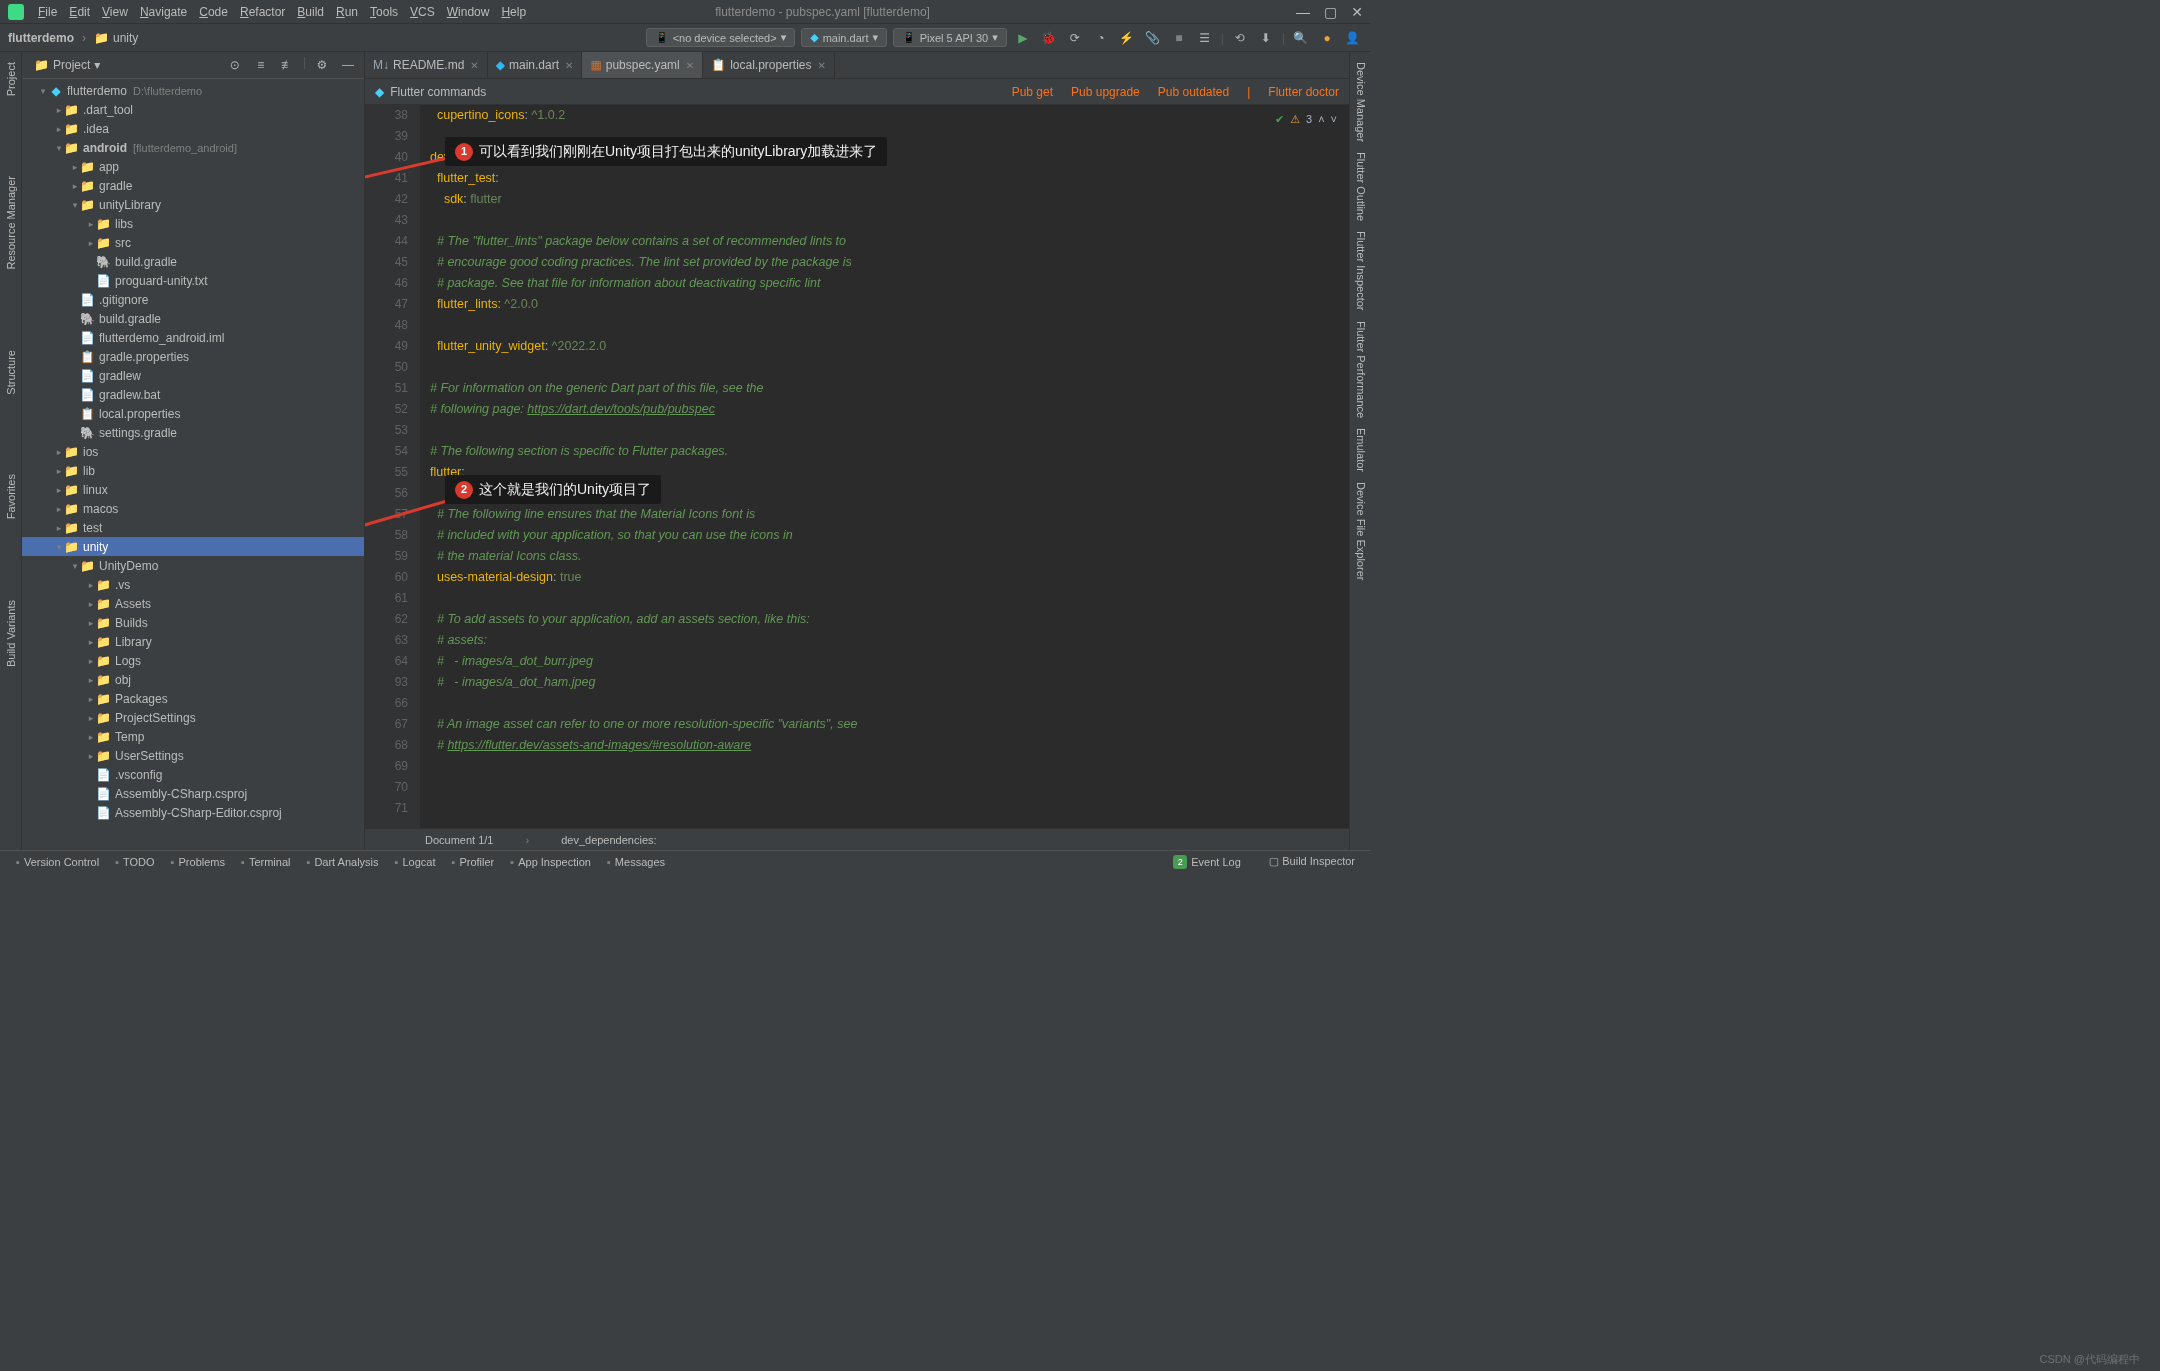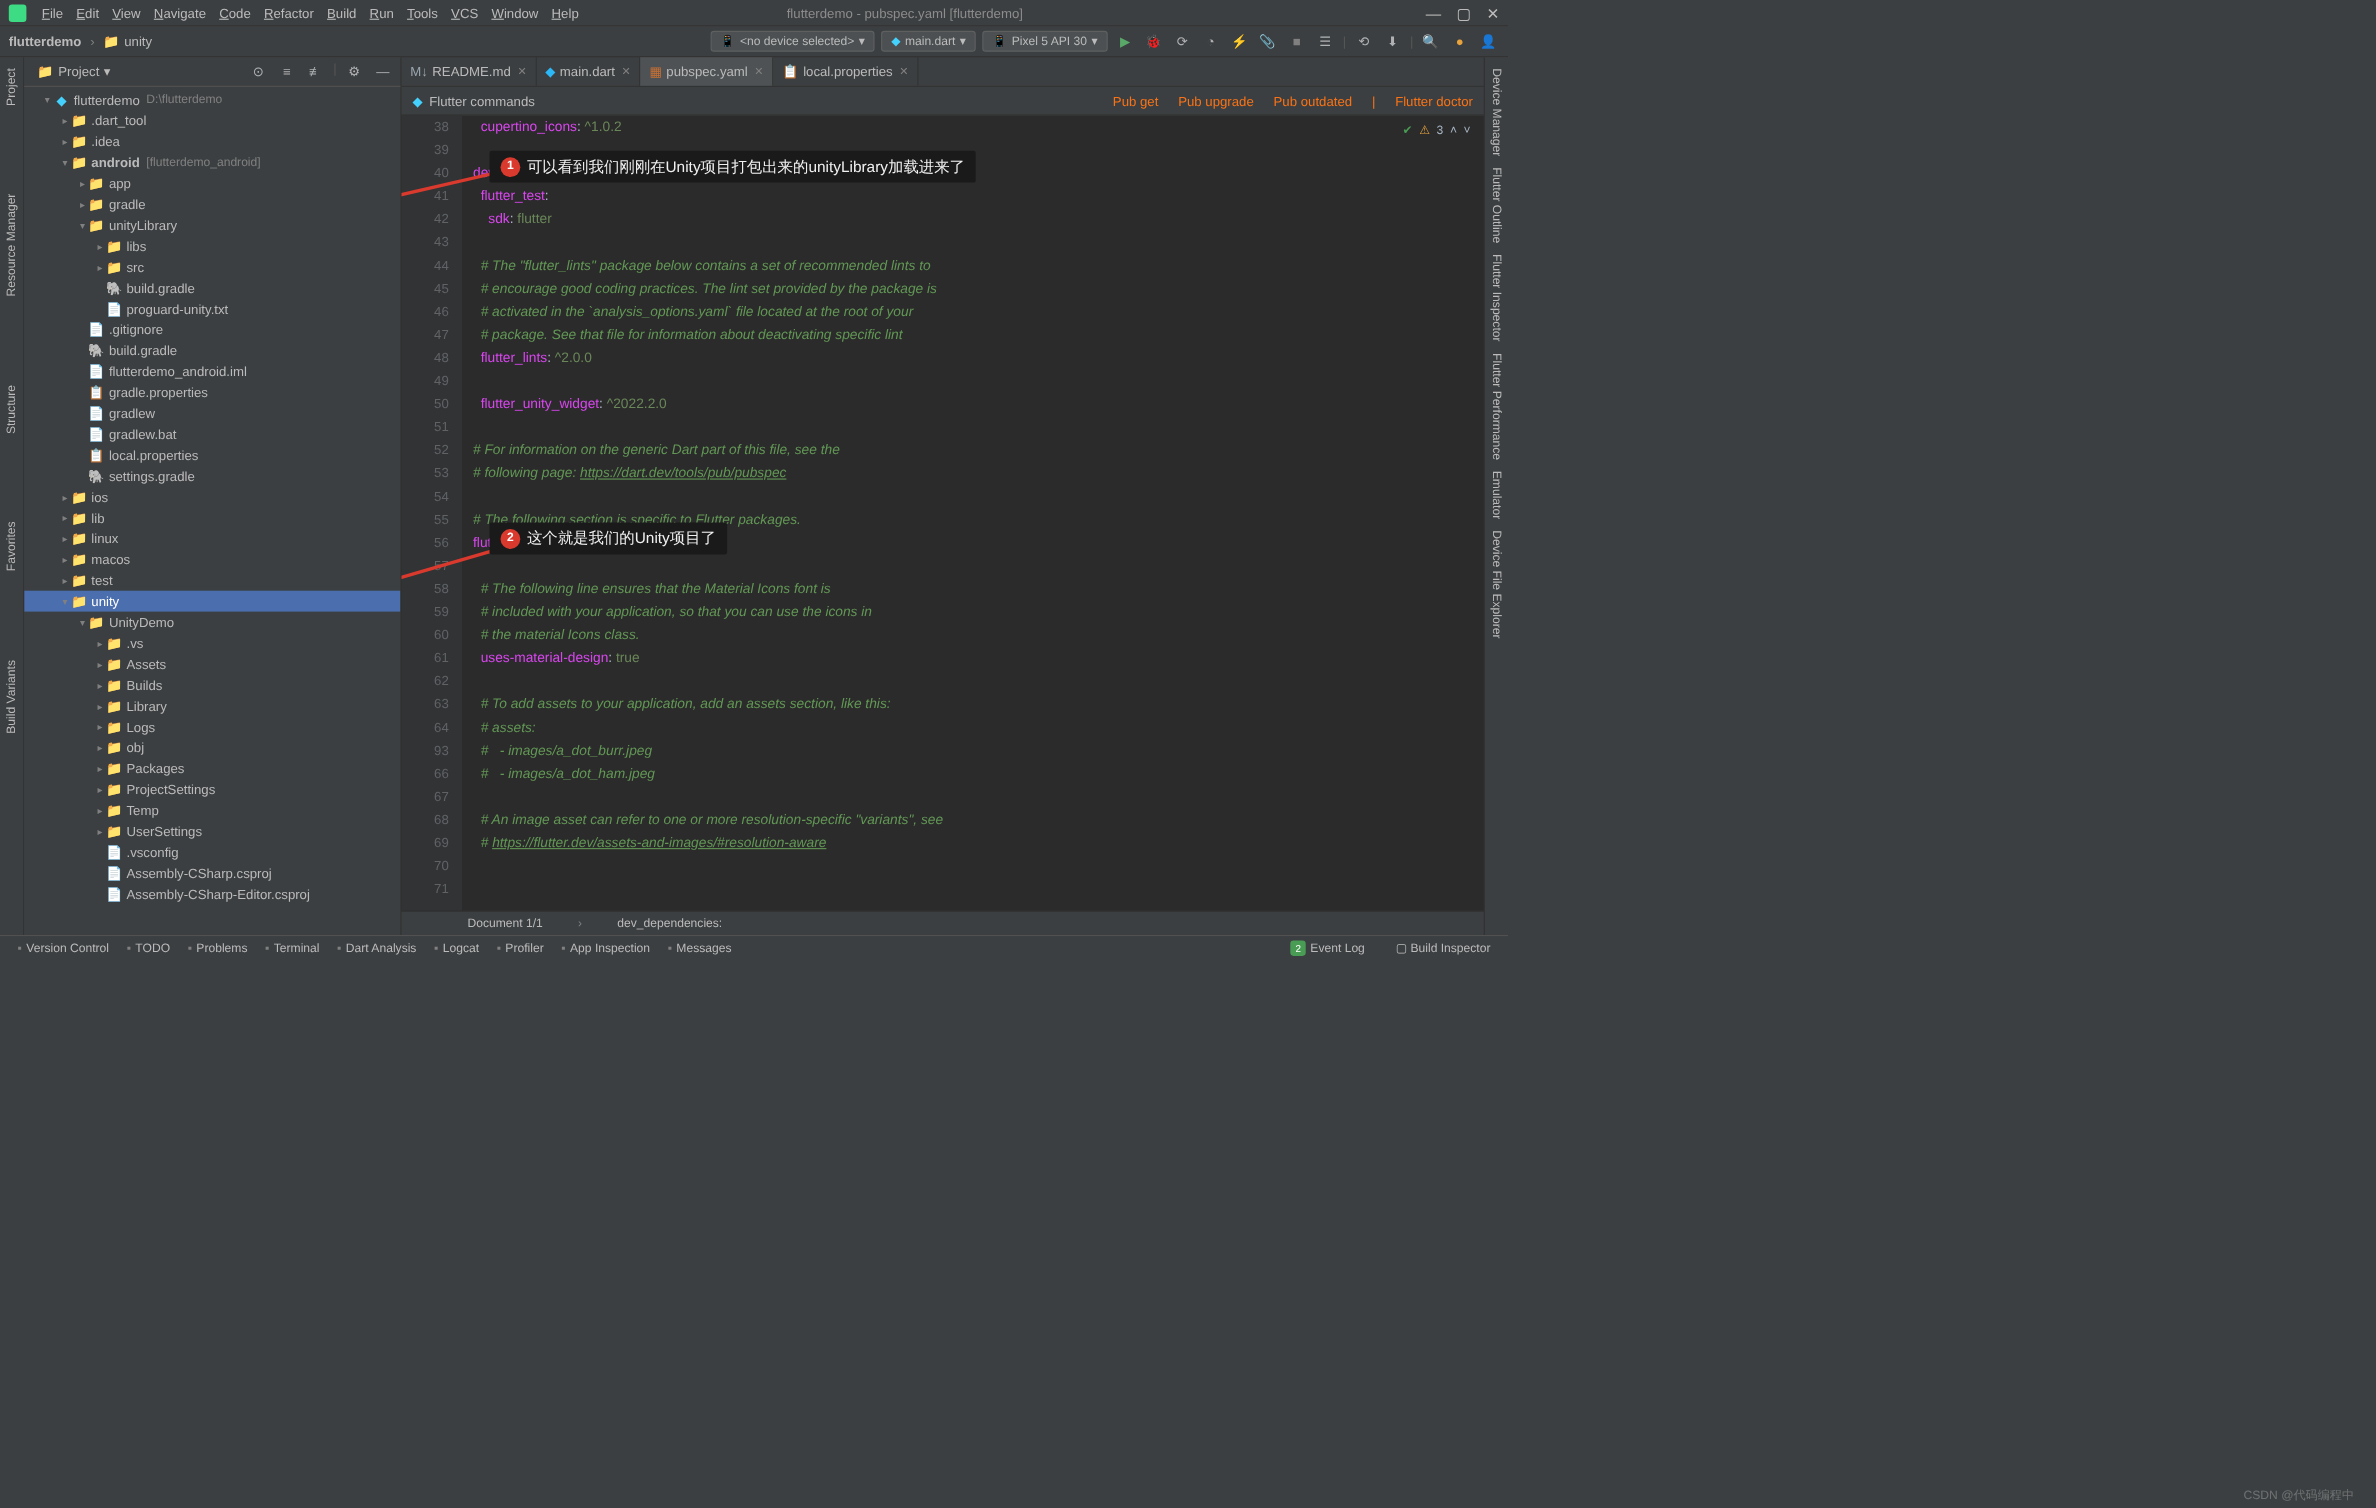--- a/index.html
+++ b/index.html
@@ -48,21 +48,21 @@
 .pubbar .flogo { color: #44d1fd; margin-right: 6px; }
 .pubbar .links { margin-left: auto; display: flex; gap: 18px; }
 .pubbar .links span { color: #f97316; cursor: pointer; }
 .pubbar .sep { color: #555; }
 
 .code-area { flex: 1; display: flex; position: relative; overflow: hidden; }
 .gutter { width: 55px; background: #313335; color: #606366; text-align: right; padding-right: 12px; font-family: "Consolas", monospace; font-size: 12px; line-height: 21px; padding-top: 0; }
 .code { flex: 1; font-family: "Consolas", monospace; font-size: 12.5px; line-height: 21px; padding-left: 10px; position: relative; }
 .code .ln { height: 21px; white-space: pre; }
 
-.tok-key { color: #d946ef; }
+.tok-key { color: #eab308; }
 .tok-str { color: #6a8759; }
 .tok-comment { color: #629755; font-style: italic; }
 .tok-comment-link { color: #629755; font-style: italic; text-decoration: underline; }
 .tok-plain { color: #a9b7c6; }
 
 .annotation { position: absolute; background: #1a1a1a; color: #f0f0f0; padding: 4px 10px; font-size: 14px; display: flex; align-items: center; gap: 6px; border-radius: 2px; z-index: 10; }
 .ann-badge { width: 18px; height: 18px; background: #d93a2d; color: white; border-radius: 50%; display: inline-flex; align-items: center; justify-content: center; font-size: 11px; font-weight: bold; }
 
 .arrow-svg { position: absolute; pointer-events: none; z-index: 5; }
 
@@ -462,21 +462,20 @@
           <span>这个就是我们的Unity项目了</span>
         </div>
       <div class="ln"><span class="tok-plain">  </span><span class="tok-key">cupertino_icons</span><span class="tok-plain">: </span><span class="tok-str">^1.0.2</span></div>
           <div class="ln"></div>
           <div class="ln"><span class="tok-key">dev_dependencies</span><span class="tok-plain">:</span></div>
           <div class="ln"><span class="tok-plain">  </span><span class="tok-key">flutter_test</span><span class="tok-plain">:</span></div>
           <div class="ln"><span class="tok-plain">    </span><span class="tok-key">sdk</span><span class="tok-plain">: </span><span class="tok-str">flutter</span></div>
           <div class="ln"></div>
           <div class="ln"><span class="tok-plain">  </span><span class="tok-comment"># The "flutter_lints" package below contains a set of recommended lints to</span></div>
           <div class="ln"><span class="tok-plain">  </span><span class="tok-comment"># encourage good coding practices. The lint set provided by the package is</span></div>
-          <div class="ln"><span class="tok-plain">  </span><span class="tok-comment"># activated in the `analysis_options.yaml` file located at the root of your</span></div>
           <div class="ln"><span class="tok-plain">  </span><span class="tok-comment"># package. See that file for information about deactivating specific lint</span></div>
           <div class="ln"><span class="tok-plain">  </span><span class="tok-key">flutter_lints</span><span class="tok-plain">: </span><span class="tok-str">^2.0.0</span></div>
           <div class="ln"></div>
           <div class="ln"><span class="tok-plain">  </span><span class="tok-key">flutter_unity_widget</span><span class="tok-plain">: </span><span class="tok-str">^2022.2.0</span></div>
           <div class="ln"></div>
           <div class="ln"><span class="tok-comment"># For information on the generic Dart part of this file, see the</span></div>
           <div class="ln"><span class="tok-comment"># following page: </span><span class="tok-comment-link">https://dart.dev/tools/pub/pubspec</span></div>
           <div class="ln"></div>
           <div class="ln"><span class="tok-comment"># The following section is specific to Flutter packages.</span></div>
           <div class="ln"><span class="tok-key">flutter</span><span class="tok-plain">:</span></div>

